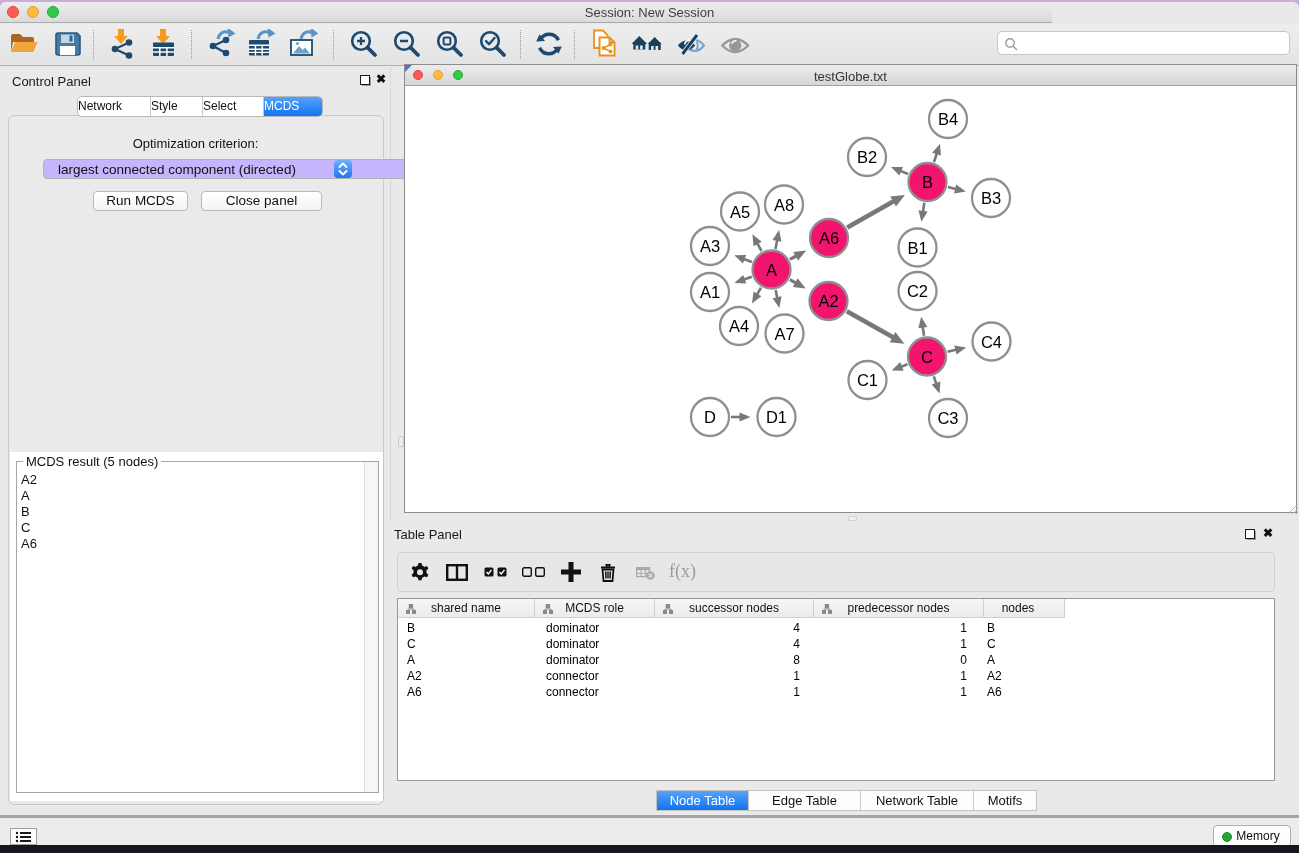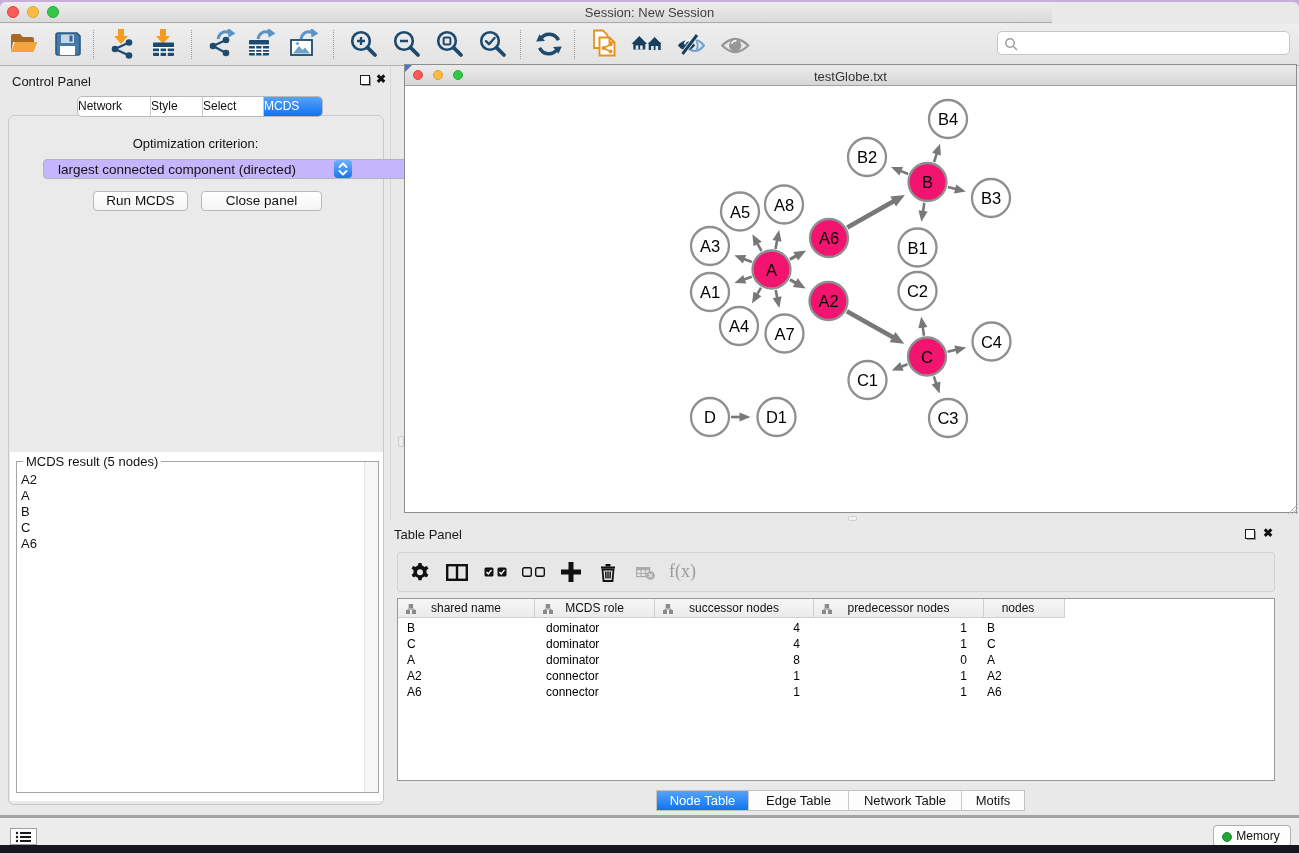--- a/index.html
+++ b/index.html
@@ -454,21 +454,21 @@
       <div class="abs tcell" style="left:483px;top:70px;width:86px;text-align:right;font-size:12px">1</div>
       <div class="abs tcell" style="left:589px;top:70px;font-size:12px">A2</div>
       <div class="abs tcell" style="left:9px;top:86px;font-size:12px">A6</div>
       <div class="abs tcell" style="left:148px;top:86px;font-size:12px">connector</div>
       <div class="abs tcell" style="left:316px;top:86px;width:86px;text-align:right;font-size:12px">1</div>
       <div class="abs tcell" style="left:483px;top:86px;width:86px;text-align:right;font-size:12px">1</div>
       <div class="abs tcell" style="left:589px;top:86px;font-size:12px">A6</div>
       </div>
     <div class="abs" id="btabs">
       <div style="width:92px">Node Table</div>
-      <div style="width:100px">Edge Table</div>
+      <div style="width:112px">Edge Table</div>
       <div style="width:113px">Network Table</div>
       <div style="width:62px">Motifs</div>
     </div>
   </div>
   <div class="abs" id="statusbar">
     <div class="abs" id="listBtn"><svg width="25" height="16" viewBox="0 0 25 16">
           <g fill="#1a1a1a">
             <circle cx="6" cy="4" r="1.2"></circle>
             <circle cx="6" cy="8" r="1.2"></circle>
             <circle cx="6" cy="12" r="1.2"></circle>

